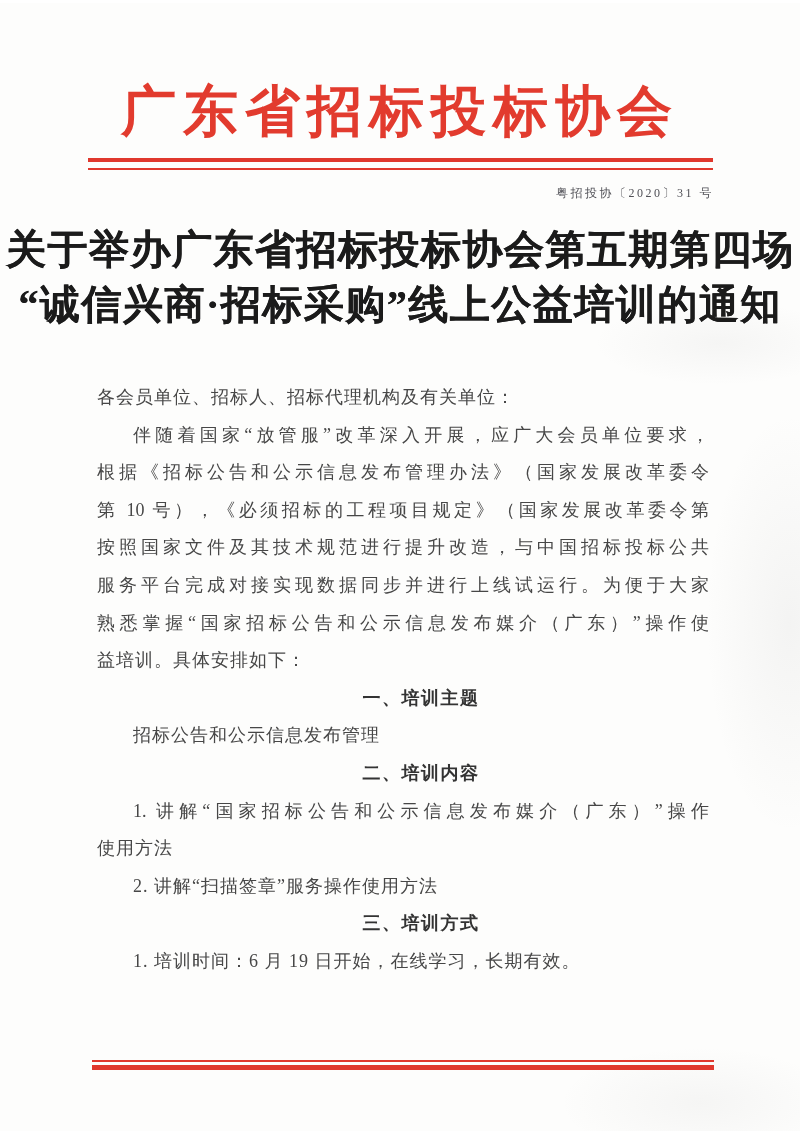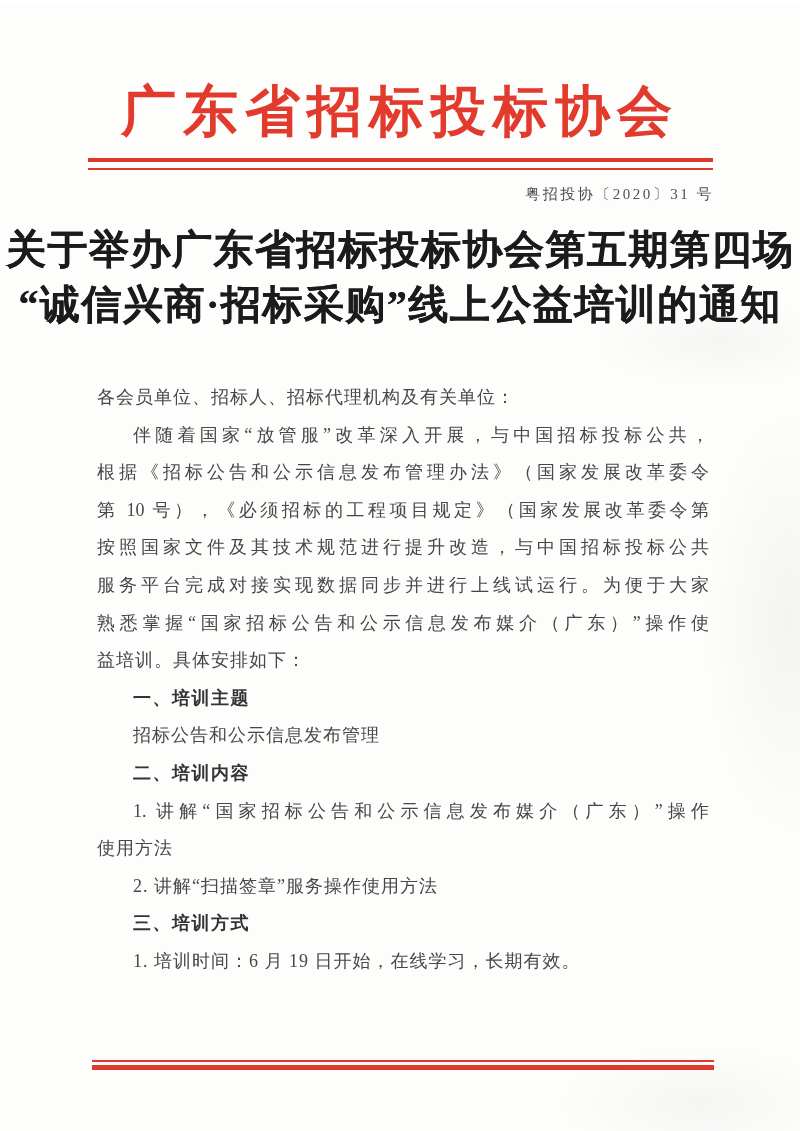--- a/index.html
+++ b/index.html
@@ -55,21 +55,21 @@
   }
   .rule-bottom .rule-thin  { height: 2px; background: #e0382d; }
   .rule-bottom .rule-gap   { height: 3px; }
   .rule-bottom .rule-thick { height: 4.5px; background: #e0382d; }
 
   
   .doc-number {
     position: absolute;
     top: 182px;
     right: 86px;
-    font-size: 15px;
+    font-size: 12px;
     letter-spacing: 2.5px;
     color: #4f4f55;
     white-space: nowrap;
   }
 
   
   .title-block {
     position: absolute;
     top: 219px;
     left: 0;
@@ -106,20 +106,21 @@
     text-align: justify;
     text-align-last: justify;
     letter-spacing: 0;
   }
   .line.indent { text-indent: 2em; }
   .line.heading {
     font-family: "Liberation Sans", "DejaVu Sans", sans-serif;
     font-weight: 700;
     color: #333333;
     letter-spacing: 1.5px;
+    text-align: center;
   }
 </style>
 </head>
 <body>
 
 <div class="page">
 
   <div class="letterhead">广东省招标投标协会</div>
 
   <div class="rule-top">
@@ -130,21 +131,21 @@
 
   <div class="doc-number">粤招投协〔2020〕31 号</div>
 
   <div class="title-block">
     <div class="title-line">关于举办广东省招标投标协会第五期第四场</div>
     <div class="title-line">“诚信兴商·招标采购”线上公益培训的通知</div>
   </div>
 
   <div class="doc-body" id="doc-body">
       <div class="line">各会员单位、招标人、招标代理机构及有关单位：</div>
-      <div class="line indent fill">伴随着国家“放管服”改革深入开展，与中国招标投标公共，</div>
+      <div class="line indent fill">伴随着国家“放管服”改革深入开展，应广大会员单位要求，</div>
       <div class="line fill">根据《招标公告和公示信息发布管理办法》（国家发展改革委令</div>
       <div class="line fill">第 10 号），《必须招标的工程项目规定》（国家发展改革委令第</div>
       <div class="line fill">按照国家文件及其技术规范进行提升改造，与中国招标投标公共</div>
       <div class="line fill">服务平台完成对接实现数据同步并进行上线试运行。为便于大家</div>
       <div class="line fill">熟悉掌握“国家招标公告和公示信息发布媒介（广东）”操作使</div>
       <div class="line">益培训。具体安排如下：</div>
       <div class="line indent heading">一、培训主题</div>
       <div class="line indent">招标公告和公示信息发布管理</div>
       <div class="line indent heading">二、培训内容</div>
       <div class="line indent fill">1. 讲解“国家招标公告和公示信息发布媒介（广东）”操作</div>

